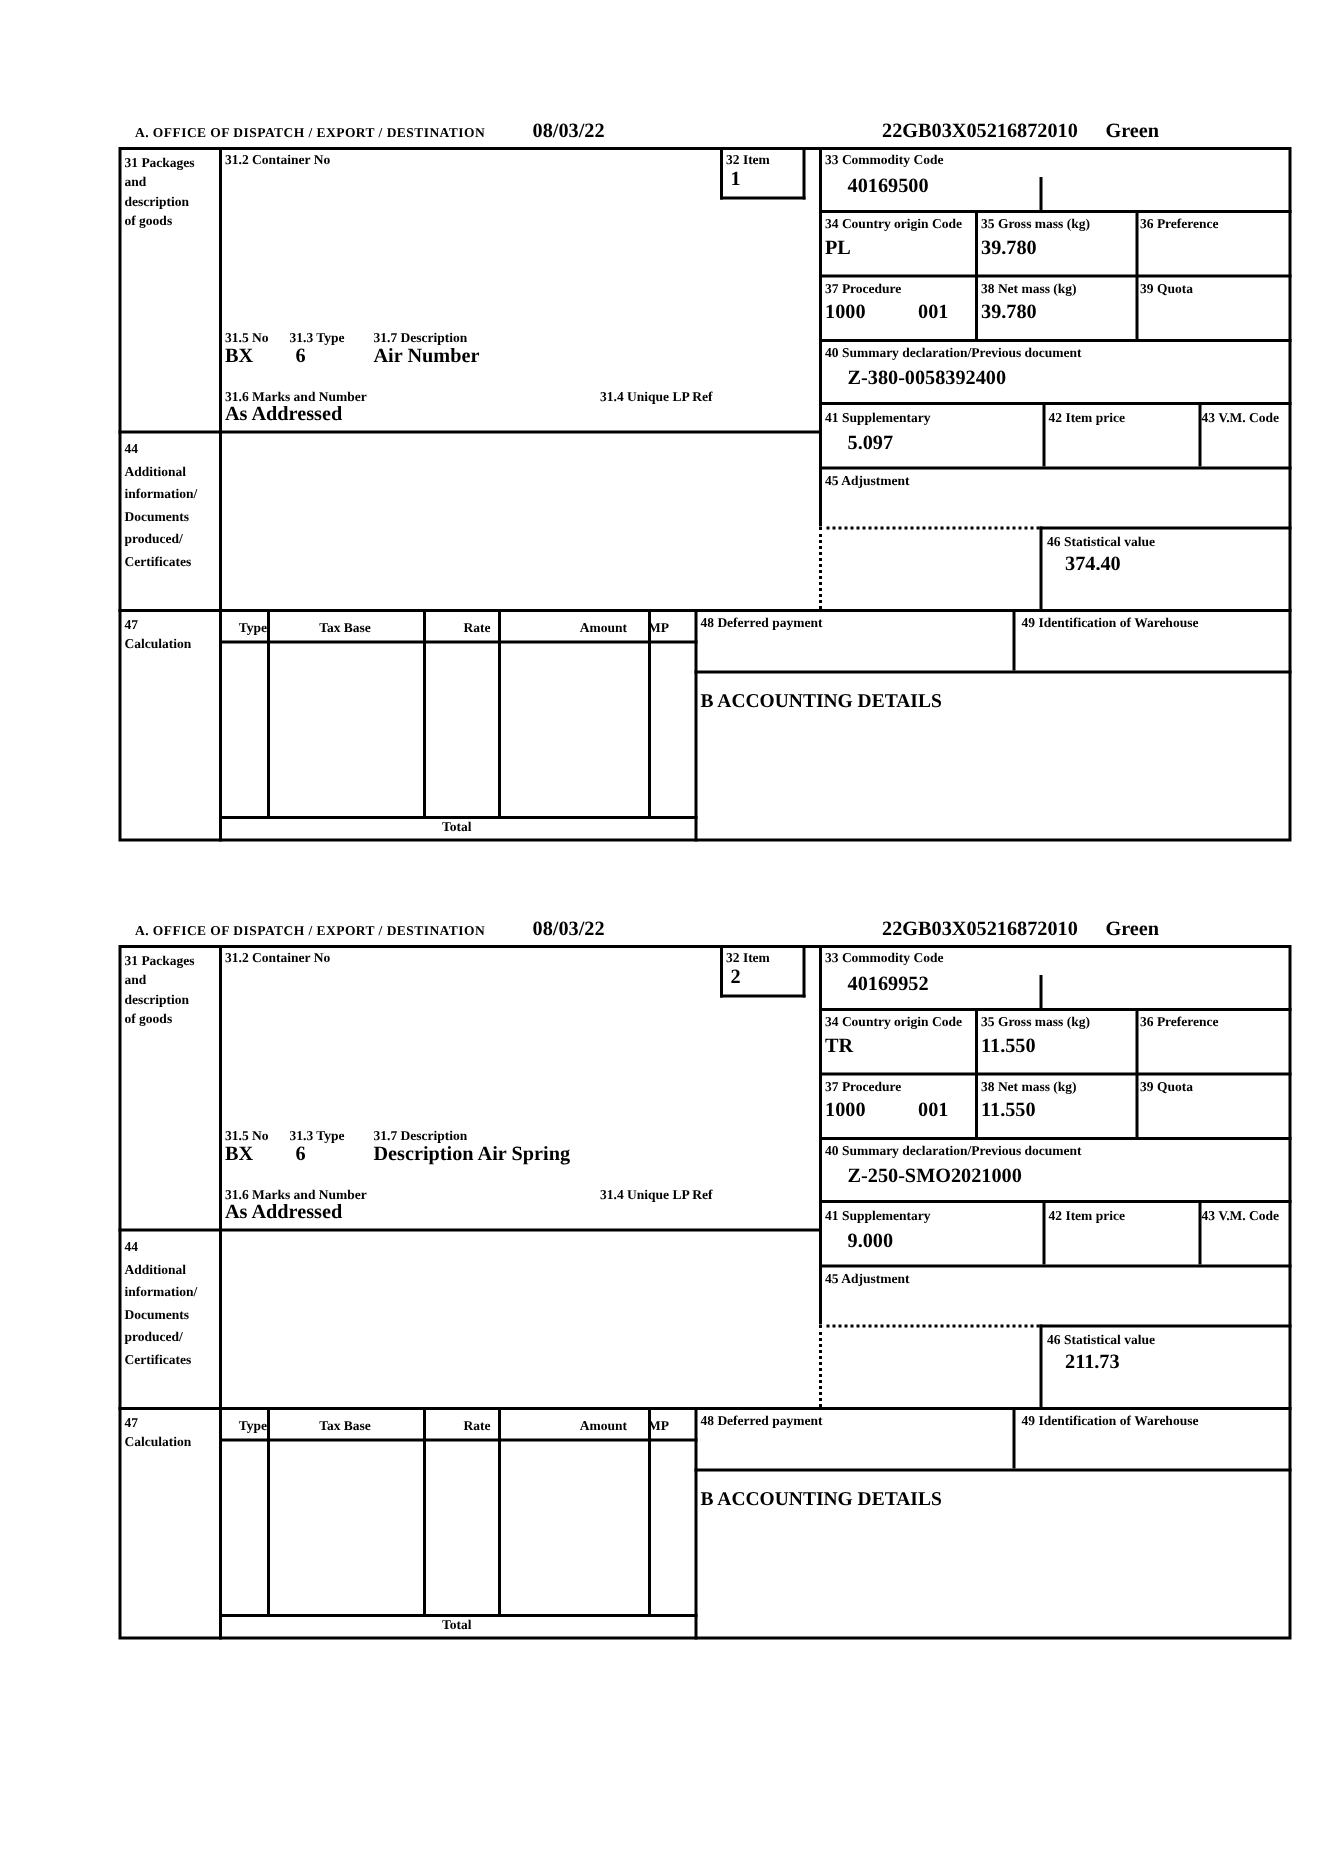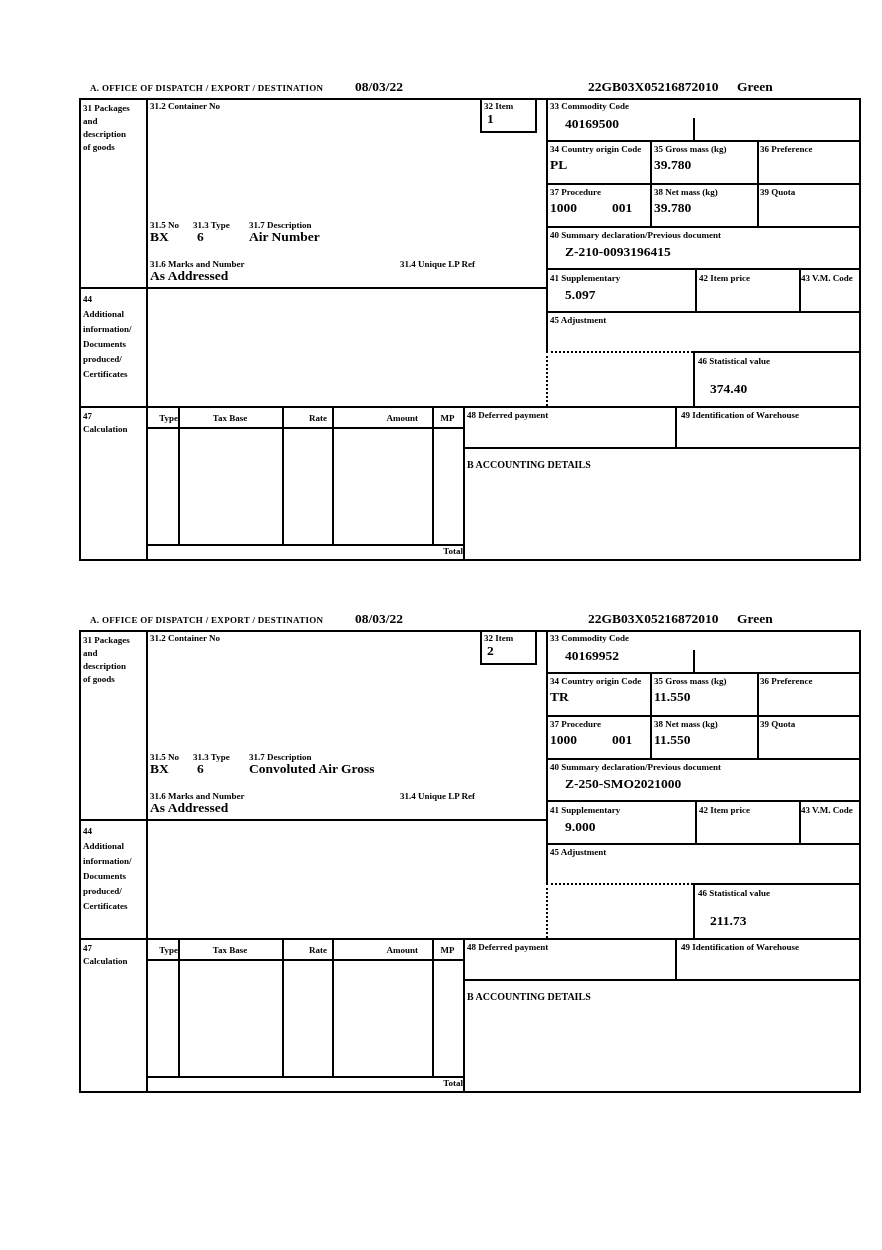--- a/index.html
+++ b/index.html
@@ -70,32 +70,32 @@
   .p-314l{left:400px;top:179px}
   .p-316v{left:150px;top:189px}
   .p-40l{left:550px;top:150px}
   .p-40v{left:565px;top:165px}
   .p-41l{left:550px;top:193px}
   .p-41v{left:565px;top:208px}
   .p-42l{left:699px;top:193px}
   .p-43l{left:801px;top:193px}
   .p-45l{left:550px;top:235px}
   .p-46l{left:698px;top:276px}
-  .p-46v{left:710px;top:302px}
+  .p-46v{left:710px;top:289px}
   .p-44{left:83px;top:212px;line-height:15px}
   .p-47{left:83px;top:330px;line-height:13px}
   .p-48l{left:467px;top:330px}
   .p-49l{left:681px;top:330px}
-  .p-b{left:467px;top:379px;font-size:10px}
+  .p-b{left:467px;top:379px;font-size:13px}
   .p-th-type{left:146px;top:333px;width:32px;text-align:right}
   .p-th-base{left:178px;top:333px;width:104px;text-align:center}
   .p-th-rate{left:282px;top:333px;width:50px;text-align:right;padding-right:5px;box-sizing:border-box}
   .p-th-amt{left:332px;top:333px;width:100px;text-align:right;padding-right:14px;box-sizing:border-box}
-  .p-th-mp{left:432px;top:333px;width:31px;text-align:center}
-  .p-total{left:146px;top:466px;width:317px;text-align:right}
+  .p-th-mp{left:432px;top:333px;width:31px;}
+  .p-total{left:146px;top:466px;width:317px;text-align:center}
 </style>
 </head>
 <body>
 
 <div class="section sec0">
 
     <div class="t s9 p-office">A.  OFFICE OF DISPATCH / EXPORT / DESTINATION</div>
     <div class="t s13 p-date">08/03/22</div>
     <div class="t s13 p-mrn">22GB03X05216872010</div>
     <div class="t s13 p-green">Green</div>
@@ -176,21 +176,21 @@
     <div class="t s13 p-33v">40169500</div>
     <div class="t s13 p-34v">PL</div>
     <div class="t s13 p-35v">39.780</div>
     <div class="t s13 p-37v">1000</div>
     <div class="t s13 p-37v2">001</div>
     <div class="t s13 p-38v">39.780</div>
     <div class="t s13 p-315v">BX</div>
     <div class="t s13 p-313v">6</div>
     <div class="t s13 p-317v">Air Number</div>
     <div class="t s13 p-316v">As Addressed</div>
-    <div class="t s13 p-40v">Z-210-0093196415</div>
+    <div class="t s13 p-40v">Z-380-0058392400</div>
     <div class="t s13 p-41v">5.097</div>
     <div class="t s13 p-46v">374.40</div>
   </div>
 <div class="section sec1">
 
     <div class="t s9 p-office">A.  OFFICE OF DISPATCH / EXPORT / DESTINATION</div>
     <div class="t s13 p-date">08/03/22</div>
     <div class="t s13 p-mrn">22GB03X05216872010</div>
     <div class="t s13 p-green">Green</div>
 
@@ -268,18 +268,18 @@
 
     <div class="t s13 p-32v">2</div>
     <div class="t s13 p-33v">40169952</div>
     <div class="t s13 p-34v">TR</div>
     <div class="t s13 p-35v">11.550</div>
     <div class="t s13 p-37v">1000</div>
     <div class="t s13 p-37v2">001</div>
     <div class="t s13 p-38v">11.550</div>
     <div class="t s13 p-315v">BX</div>
     <div class="t s13 p-313v">6</div>
-    <div class="t s13 p-317v">Convoluted Air Gross</div>
+    <div class="t s13 p-317v">Description Air Spring</div>
     <div class="t s13 p-316v">As Addressed</div>
     <div class="t s13 p-40v">Z-250-SMO2021000</div>
     <div class="t s13 p-41v">9.000</div>
     <div class="t s13 p-46v">211.73</div>
   </div>
 
 </body></html>

